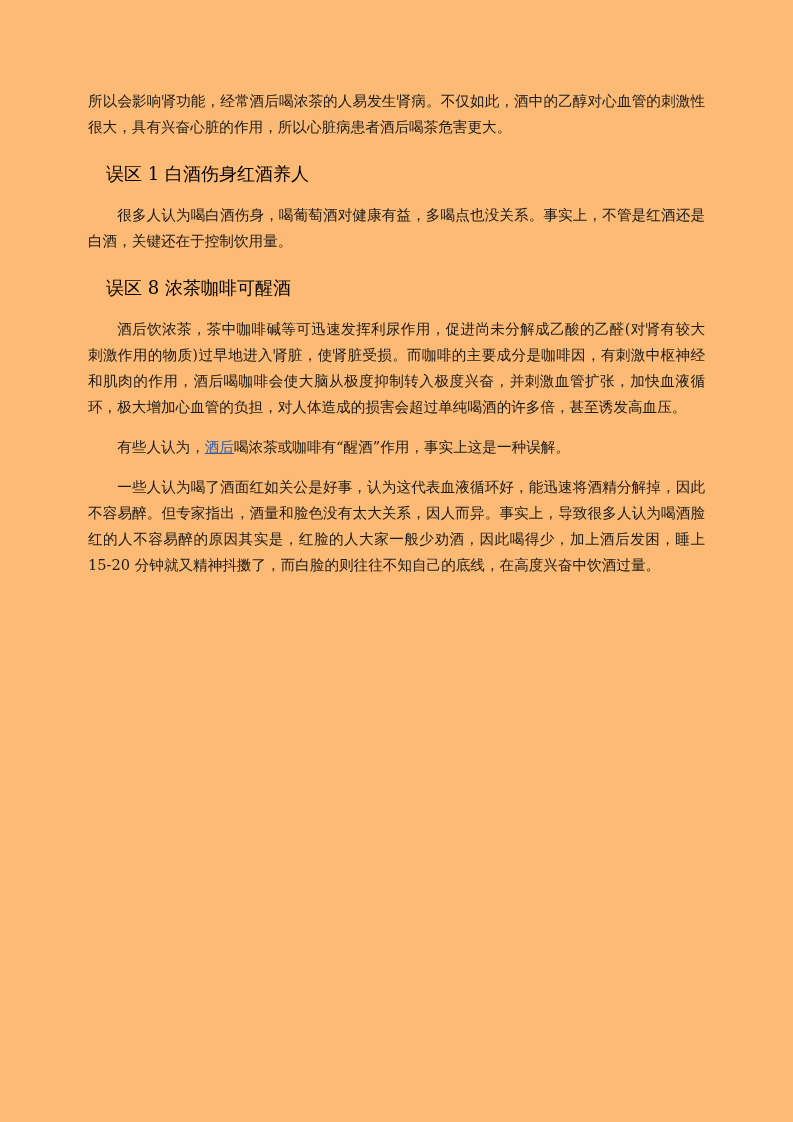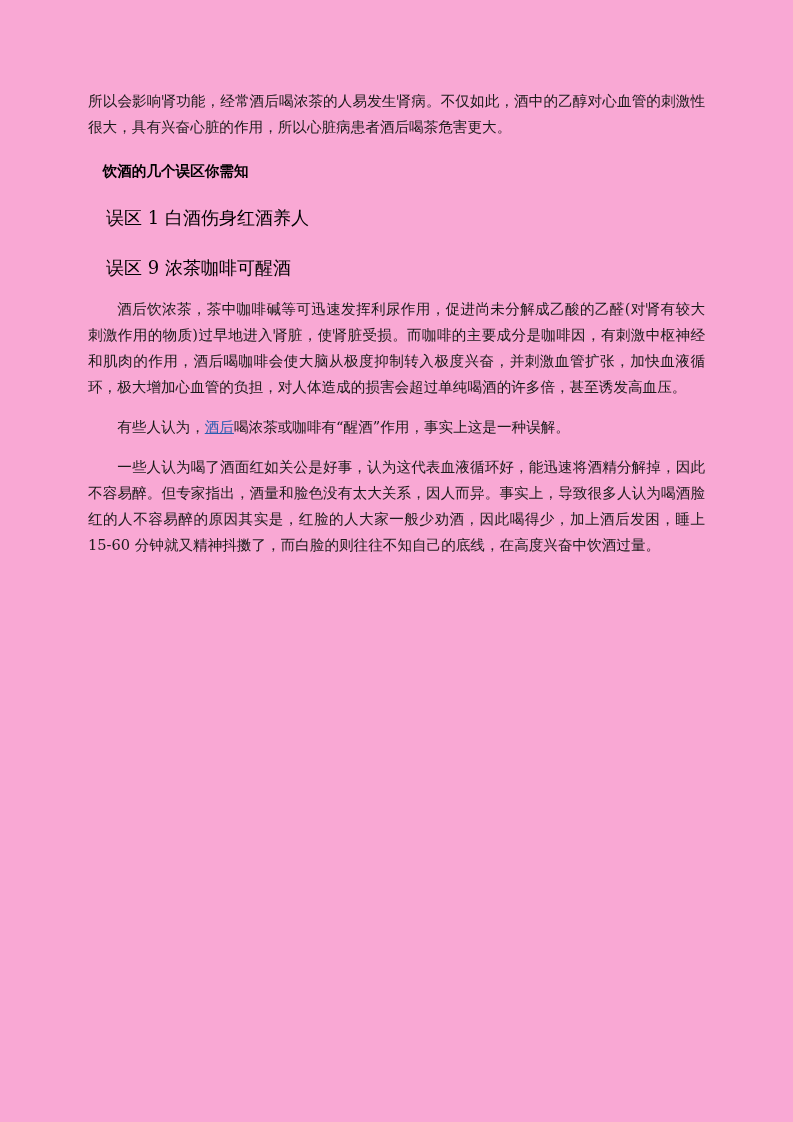--- a/index.html
+++ b/index.html
@@ -12,21 +12,21 @@
     height: 1122px;
     font-family: "DejaVu Serif", "Liberation Serif", serif;
     color: #000000;
   }
   .page {
     position: relative;
     width: 793px;
     height: 1122px;
     box-sizing: border-box;
     padding: 88px 88px 60px 88px;
-    background: #f9a8d4;
+    background: #fdba74;
   }
   .doc-body {
     width: 100%;
   }
   p.para {
     margin: 0 0 14px 0;
     font-size: 14.6px;
     line-height: 1.78;
     text-align: justify;
     text-justify: inter-ideograph;
@@ -58,30 +58,30 @@
   }
 </style>
 </head>
 <body>
 
 <div class="page">
   <div class="doc-body">
 
     <p class="para noindent">所以会影响肾功能，经常酒后喝浓茶的人易发生肾病。不仅如此，酒中的乙醇对心血管的刺激性很大，具有兴奋心脏的作用，所以心脏病患者酒后喝茶危害更大。</p>
 
-    <h2 class="heading">饮酒的几个误区你需知</h2>
 
     <h3 class="subheading">误区 1  白酒伤身红酒养人</h3>
 
+    <p class="para">很多人认为喝白酒伤身，喝葡萄酒对健康有益，多喝点也没关系。事实上，不管是红酒还是白酒，关键还在于控制饮用量。</p>
 
 
-    <h3 class="subheading">误区 9  浓茶咖啡可醒酒</h3>
+    <h3 class="subheading">误区 8  浓茶咖啡可醒酒</h3>
 
     <p class="para">酒后饮浓茶，茶中咖啡碱等可迅速发挥利尿作用，促进尚未分解成乙酸的乙醛(对肾有较大刺激作用的物质)过早地进入肾脏，使肾脏受损。而咖啡的主要成分是咖啡因，有刺激中枢神经和肌肉的作用，酒后喝咖啡会使大脑从极度抑制转入极度兴奋，并刺激血管扩张，加快血液循环，极大增加心血管的负担，对人体造成的损害会超过单纯喝酒的许多倍，甚至诱发高血压。</p>
 
     <p class="para"><span>有些人认为，</span><a class="inline-link" href="#">酒后</a><span>喝浓茶或咖啡有“醒酒”作用，事实上这是一种误解。</span></p>
 
 
 
-    <p class="para">一些人认为喝了酒面红如关公是好事，认为这代表血液循环好，能迅速将酒精分解掉，因此不容易醉。但专家指出，酒量和脸色没有太大关系，因人而异。事实上，导致很多人认为喝酒脸红的人不容易醉的原因其实是，红脸的人大家一般少劝酒，因此喝得少，加上酒后发困，睡上 15-60 分钟就又精神抖擞了，而白脸的则往往不知自己的底线，在高度兴奋中饮酒过量。</p>
+    <p class="para">一些人认为喝了酒面红如关公是好事，认为这代表血液循环好，能迅速将酒精分解掉，因此不容易醉。但专家指出，酒量和脸色没有太大关系，因人而异。事实上，导致很多人认为喝酒脸红的人不容易醉的原因其实是，红脸的人大家一般少劝酒，因此喝得少，加上酒后发困，睡上 15-20 分钟就又精神抖擞了，而白脸的则往往不知自己的底线，在高度兴奋中饮酒过量。</p>
 
   </div>
 </div>
 
 </body></html>

